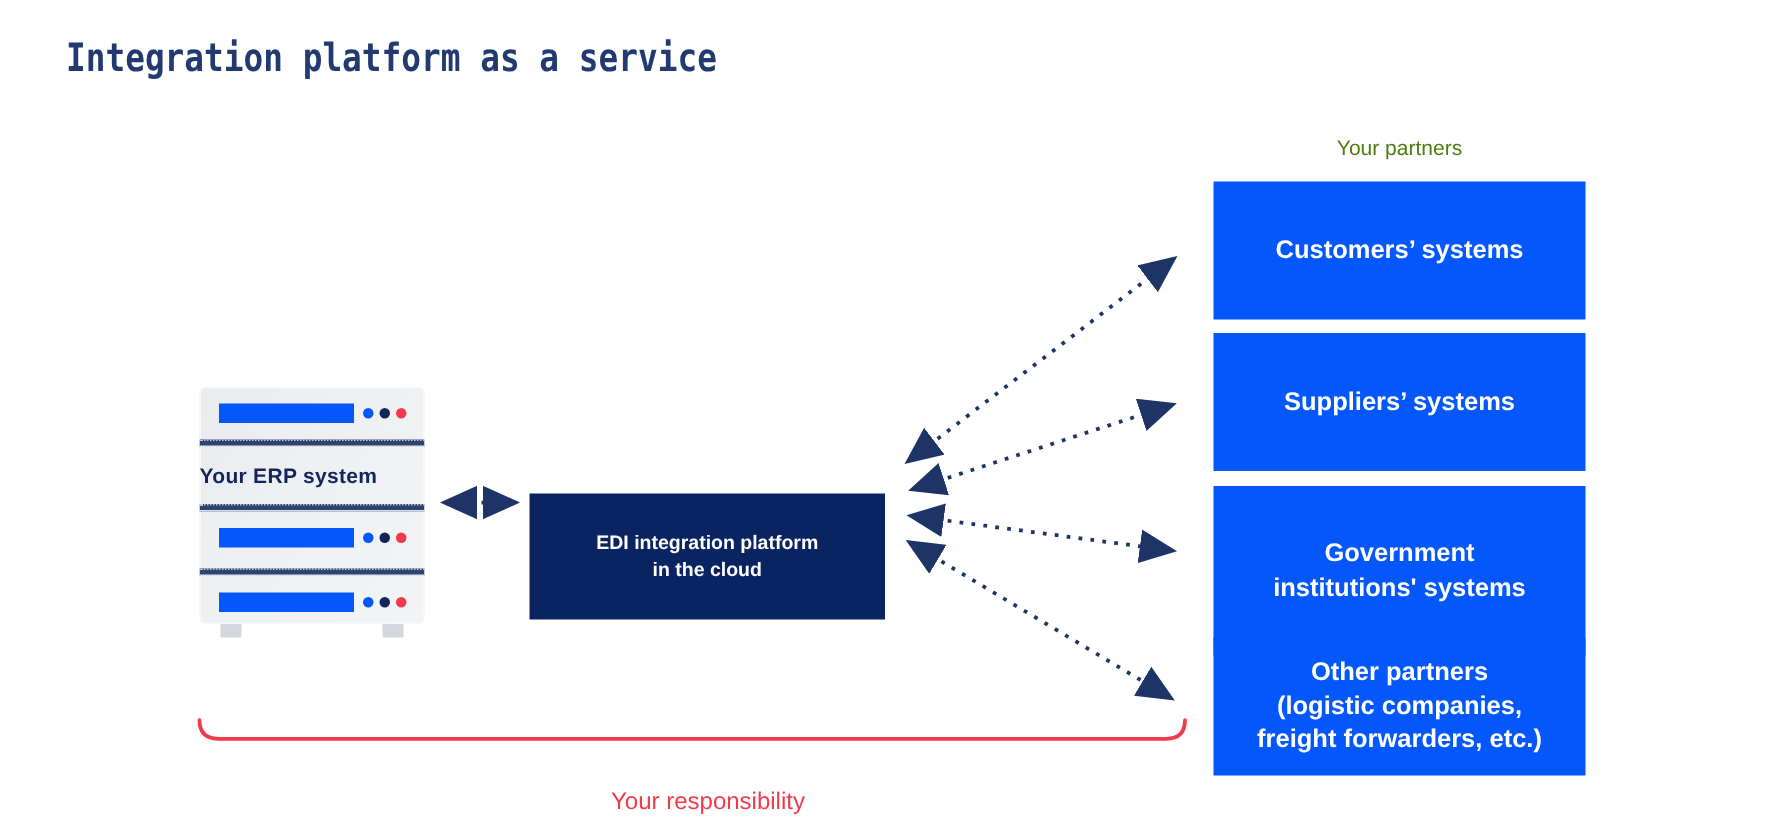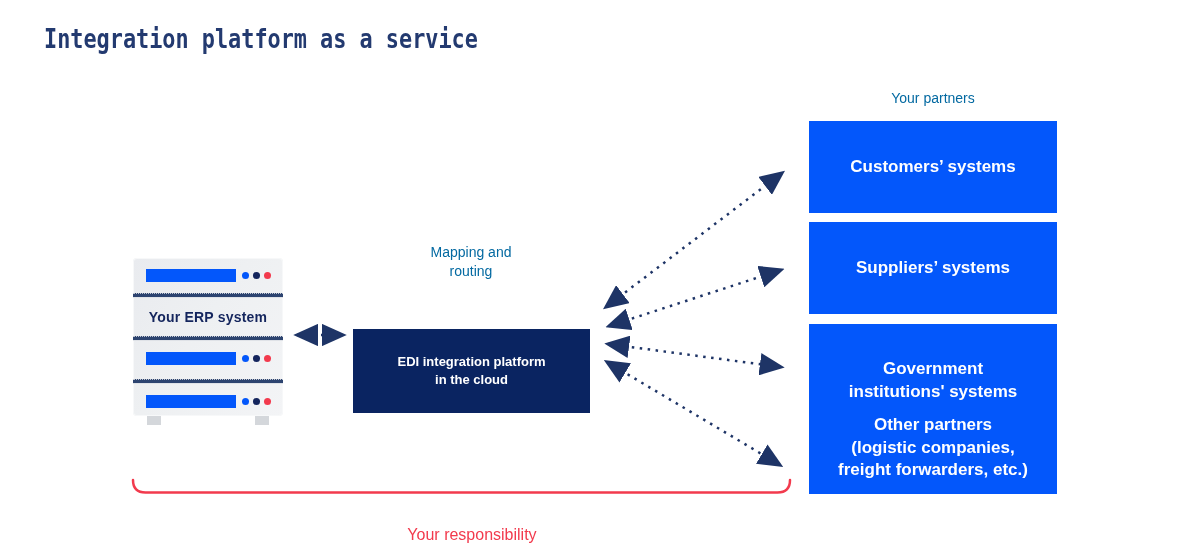--- a/index.html
+++ b/index.html
@@ -8,61 +8,61 @@
     font-family:"Liberation Sans",sans-serif;
   }
   
   .title{
     position:absolute;left:44px;top:24px;
     font-family:"DejaVu Sans Mono",monospace;font-weight:bold;font-size:26px;
     color:#233a70;transform:scaleX(0.84);transform-origin:left center;white-space:nowrap;
   }
   
   .caption{
-    position:absolute;color:#0369a1;font-size:14px;line-height:1.35;text-align:center;
+    position:absolute;color:#4d7c0f;font-size:14px;line-height:1.35;text-align:center;
     white-space:pre-line;
   }
   .cap-mapping{left:391px;top:243px;width:160px;}
   .cap-partners{left:809px;top:89px;width:248px;}
   
   .erp{position:absolute;left:133px;top:258px;width:150px;}
   .erp-body{
     width:150px;border-radius:4px;overflow:hidden;
     background:linear-gradient(125deg,#e9ebef 0%,#eef0f2 45%,#f3f4f6 100%);
     box-shadow:inset 0 0 0 1px #f7f8f9;
   }
   .erp-sec{position:relative;height:35px;}
   .erp-sec.mid{height:38px;}
   .erp-bar{position:absolute;left:13px;top:11px;width:90px;height:13px;background:#0357fb;}
   .erp-dots{position:absolute;right:12px;top:14px;display:flex;gap:4px;}
   .erp-dots i{display:block;width:7px;height:7px;border-radius:50%;}
   .d-blue{background:#0357fb;}
   .d-navy{background:#14255d;}
   .d-red{background:#f23a4d;}
   .erp-div{height:3px;background:#2d4470;border-top:1px dotted #c3c8d2;border-bottom:1px solid #dfe2e7;}
-  .erp-label-sec{display:flex;align-items:center;justify-content:center;height:38px;}
+  .erp-label-sec{display:flex;align-items:center;height:38px;}
   .erp-label{color:#14255d;font-weight:bold;font-size:14px;letter-spacing:.2px;}
   .erp-feet{display:flex;justify-content:space-between;padding:0 14px;}
   .erp-feet i{display:block;width:14px;height:9px;background:#d4d7db;}
   
   .edi-box{
     position:absolute;left:353px;top:293px;width:237px;height:84px;background:#0a2461;
     display:flex;align-items:center;justify-content:center;text-align:center;
     color:#ffffff;font-weight:bold;font-size:13px;line-height:1.35;white-space:pre-line;margin-top:36px;
   }
   
   .partner{
     position:absolute;left:809px;width:248px;background:#0357fb;
     display:flex;align-items:center;justify-content:center;text-align:center;
     color:#ffffff;font-weight:bold;font-size:17px;line-height:1.32;white-space:pre-line;
   }
   .p0{top:121px;height:92px;}
   .p1{top:222px;height:92px;}
   .p2{top:324px;height:113px;}
-  .p3{top:402px;height:92px;}
+  .p3{top:425px;height:92px;}
   
   .resp-label{
     position:absolute;left:352px;top:506px;width:240px;text-align:center;
     color:#f23a4d;font-size:16px;font-weight:500;margin-top:20px;
   }
   
   .overlay{position:absolute;left:0;top:0;pointer-events:none;}
 </style>
 </head>
 <body>
@@ -103,22 +103,20 @@
             <i class="d-red"></i>
           </div>
       </div>
     </div>
     <div class="erp-feet">
         <i></i>
         <i></i>
       </div>
   </div>
 
-  <div class="caption cap-mapping">Mapping and
-routing</div>
   <div class="caption cap-partners">Your partners</div>
 
   <div class="edi-box">EDI integration platform
 in the cloud</div>
 
   <div class="partner p1">Suppliers’ systems</div>
   <div class="partner p0">Customers’ systems</div>
   <div class="partner p2">Government
 institutions' systems</div>
   <div class="partner p3">Other partners

